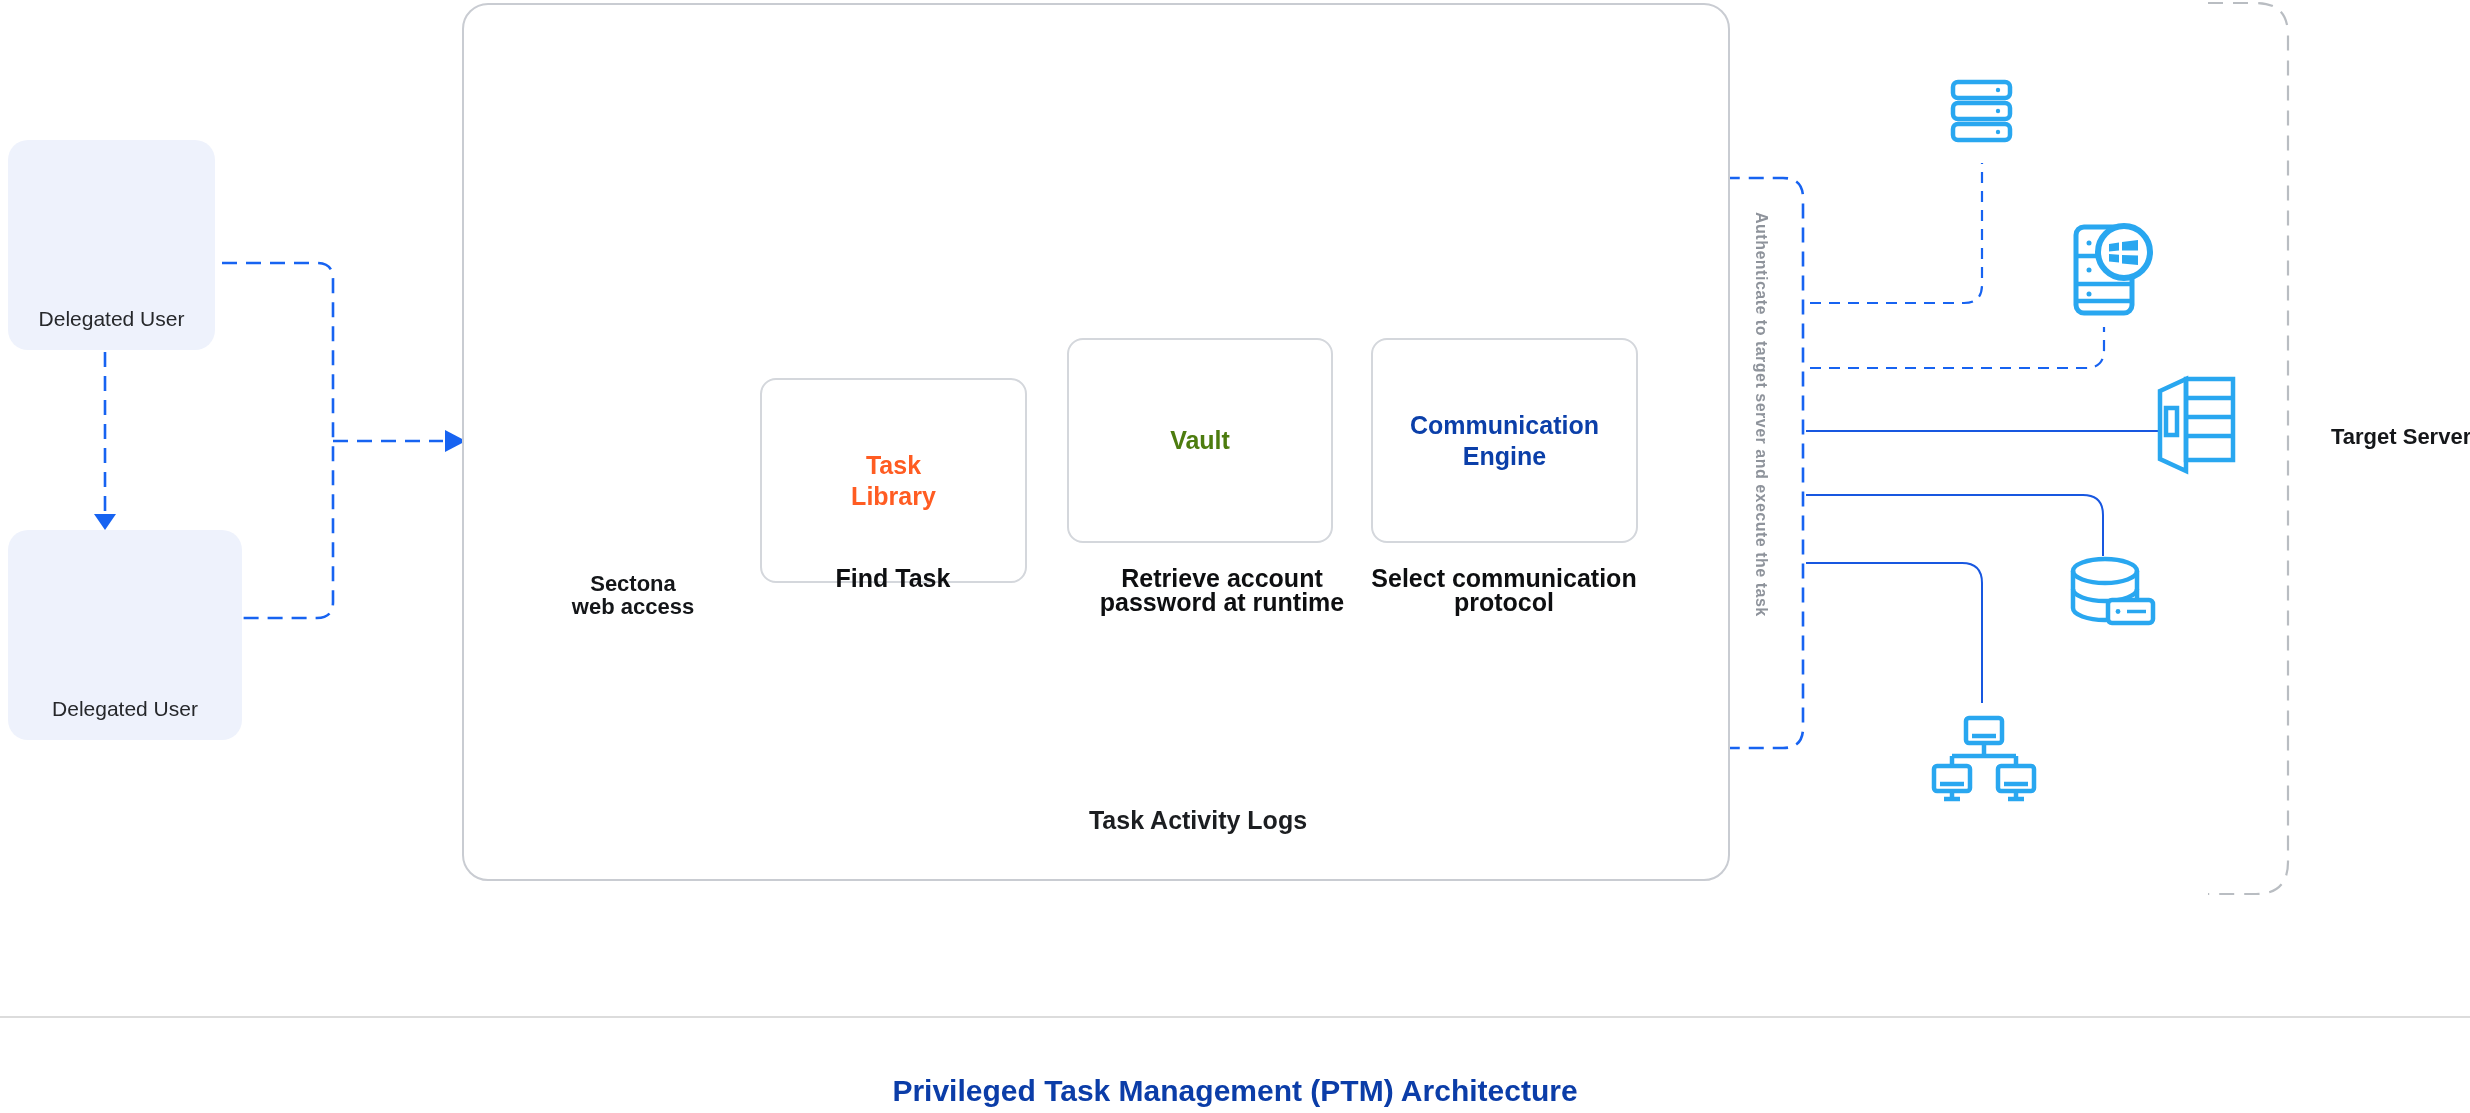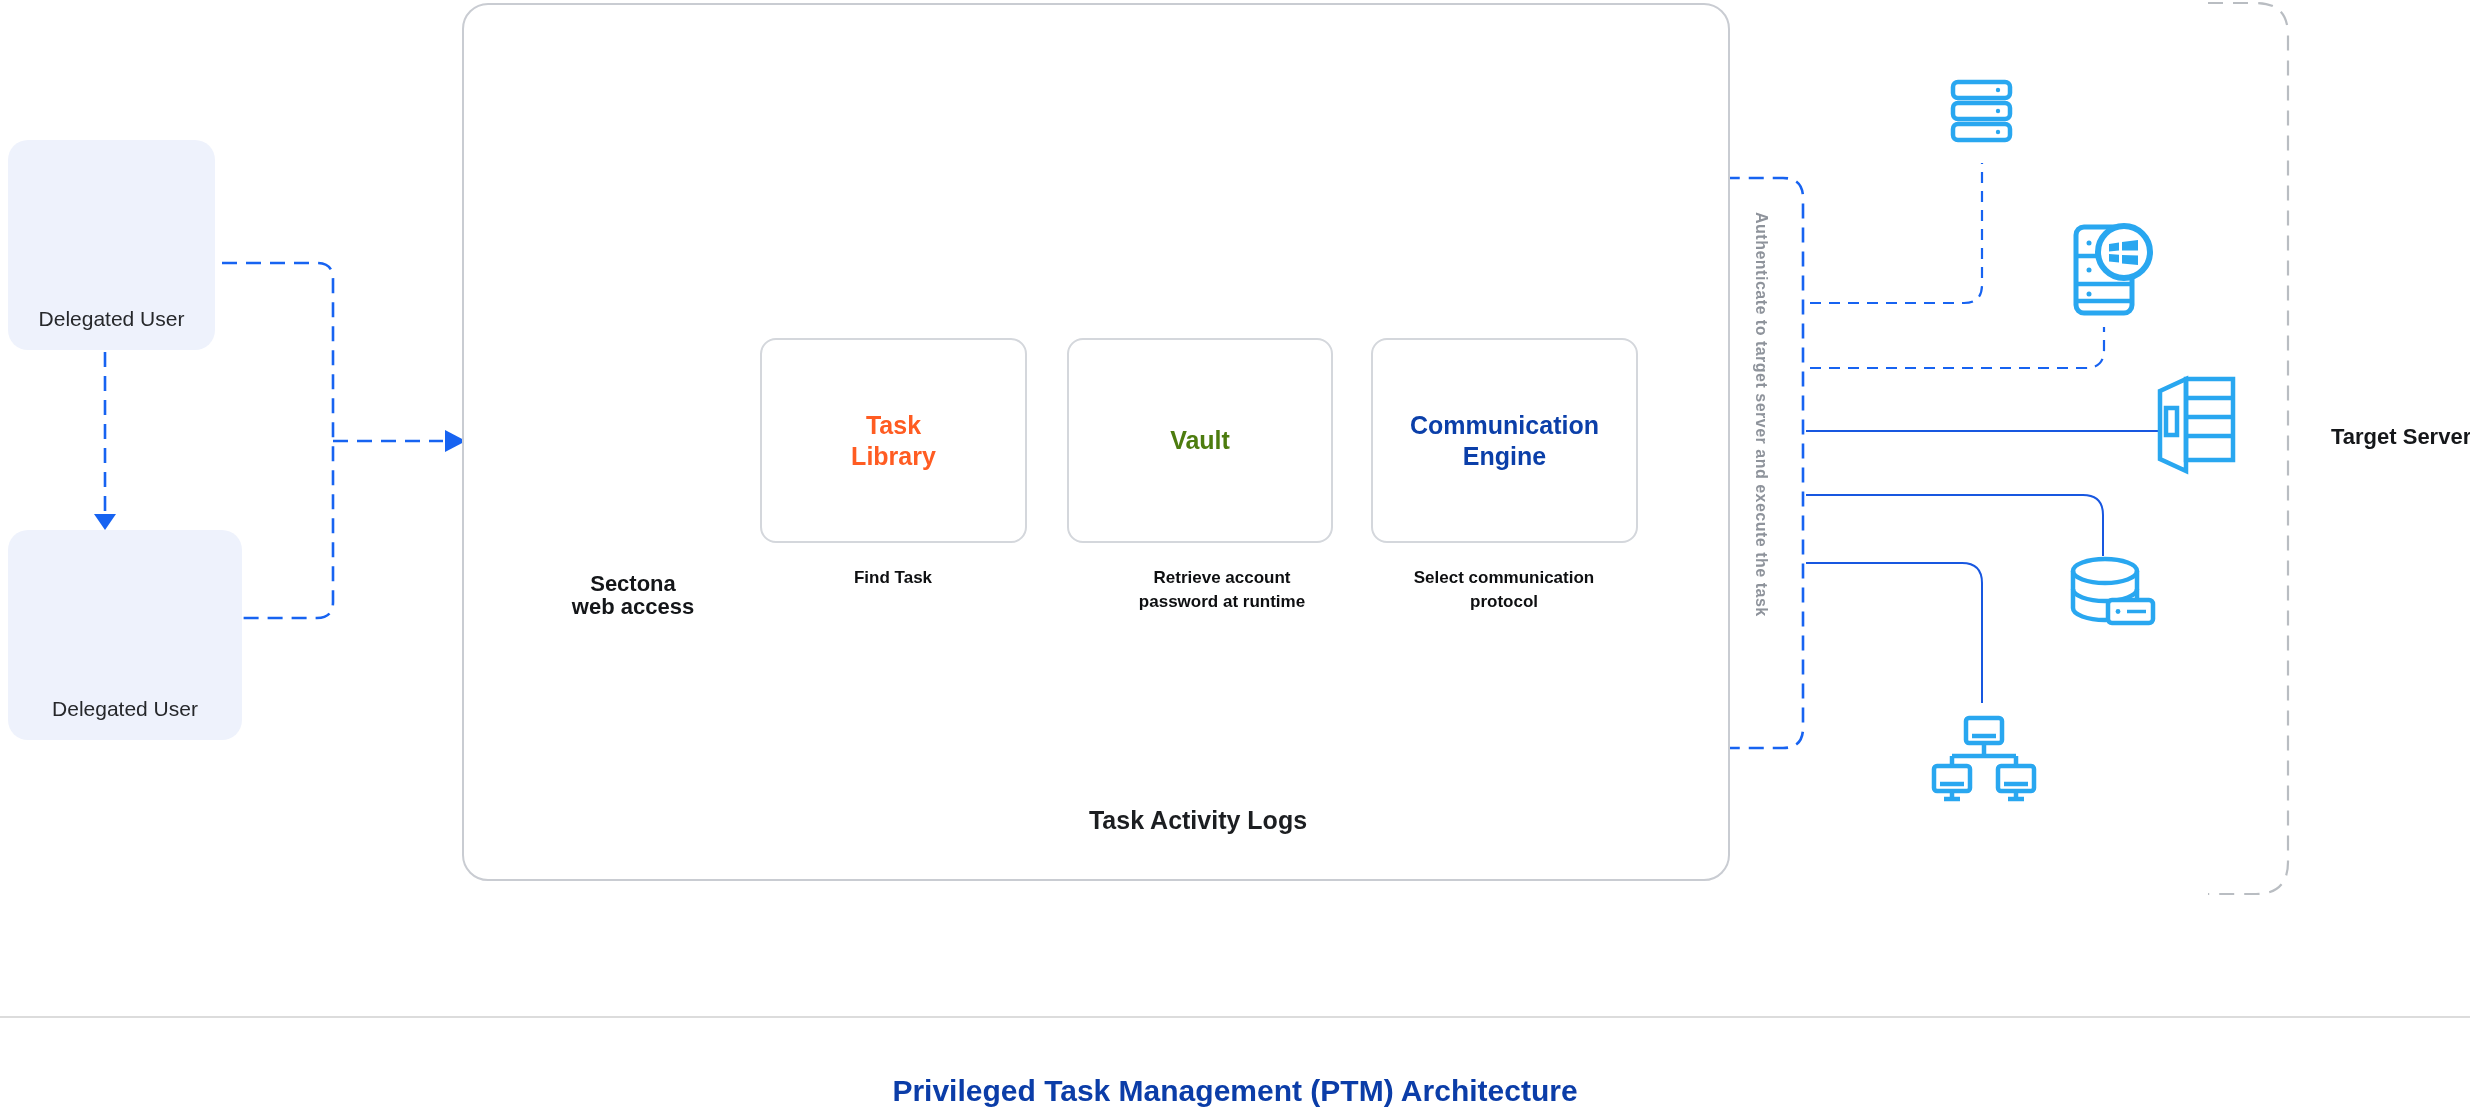--- a/index.html
+++ b/index.html
@@ -14,25 +14,25 @@
 
   
   .main-frame{position:absolute;left:462px;top:3px;width:1268px;height:878px;
               border:2px solid #C9CCD2;border-radius:26px;background:#ffffff;box-sizing:border-box;}
 
   
   .module-box{position:absolute;top:338px;width:267px;height:205px;background:#ffffff;
               border:2px solid #D4D7DC;border-radius:16px;box-sizing:border-box;
               display:flex;flex-direction:column;align-items:center;justify-content:center;
               font-weight:bold;font-size:25px;line-height:31px;text-align:center;}
-  .module-box.c-orange{color:#FF5C22;}
+  .module-box.c-orange{color:#FF5C22;margin-top:40px;}
   .module-box.c-green{color:#4d7c0f;}
   .module-box.c-blue{color:#0B3FA9;}
   .caption{position:absolute;transform:translateX(-50%);text-align:center;
-           font-weight:bold;font-size:17px;line-height:24px;color:#0E0F11;}
+           font-weight:bold;font-size:25px;line-height:24px;color:#0E0F11;}
 
   .gateway-label{position:absolute;left:633px;top:572px;transform:translateX(-50%);
                  text-align:center;font-weight:bold;font-size:22px;line-height:23px;color:#141619;}
   .logs-label{position:absolute;left:1198px;top:806px;transform:translateX(-50%);
               font-weight:bold;font-size:25px;color:#1C1E21;white-space:nowrap;}
   .side-note{position:absolute;left:1752px;top:212px;height:470px;writing-mode:vertical-rl;
              font-weight:bold;font-size:16px;letter-spacing:0.5px;color:#8E939B;white-space:nowrap;}
   .target-label{position:absolute;left:2331px;top:424px;font-weight:bold;font-size:22px;color:#15171A;white-space:nowrap;}
 
   .footer-divider{position:absolute;left:0;top:1016px;width:2470px;height:2px;background:#DCDCDC;}

